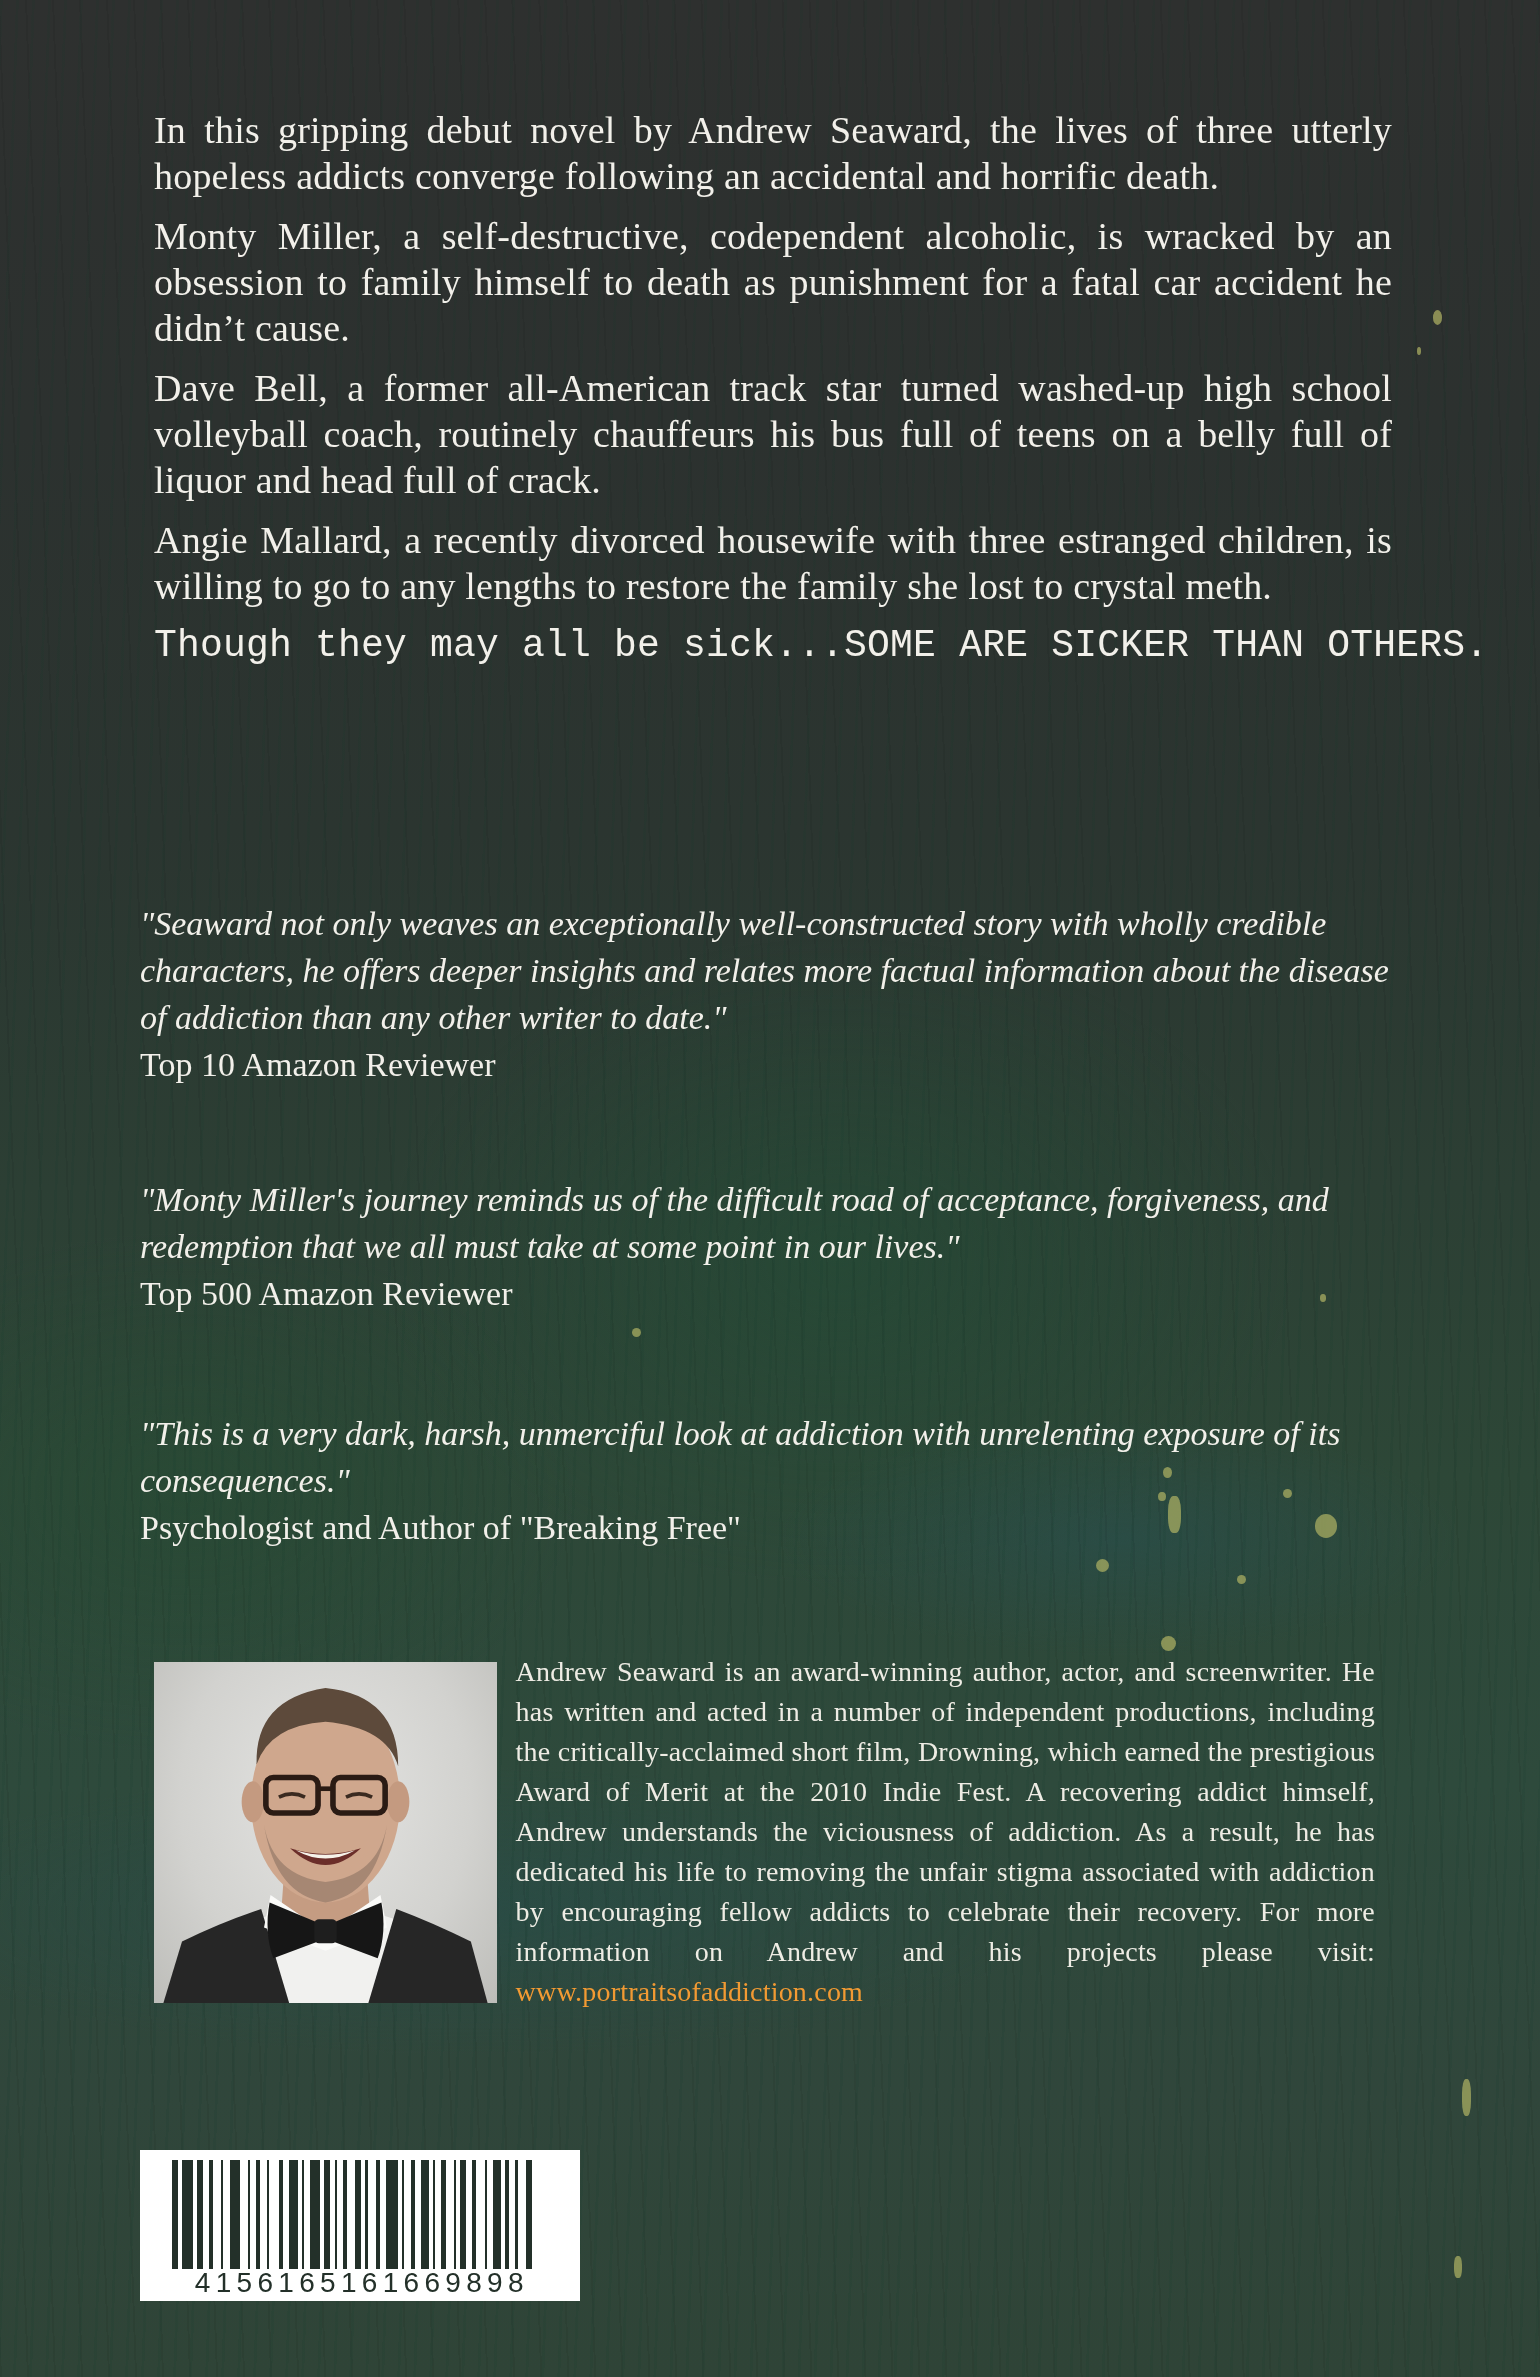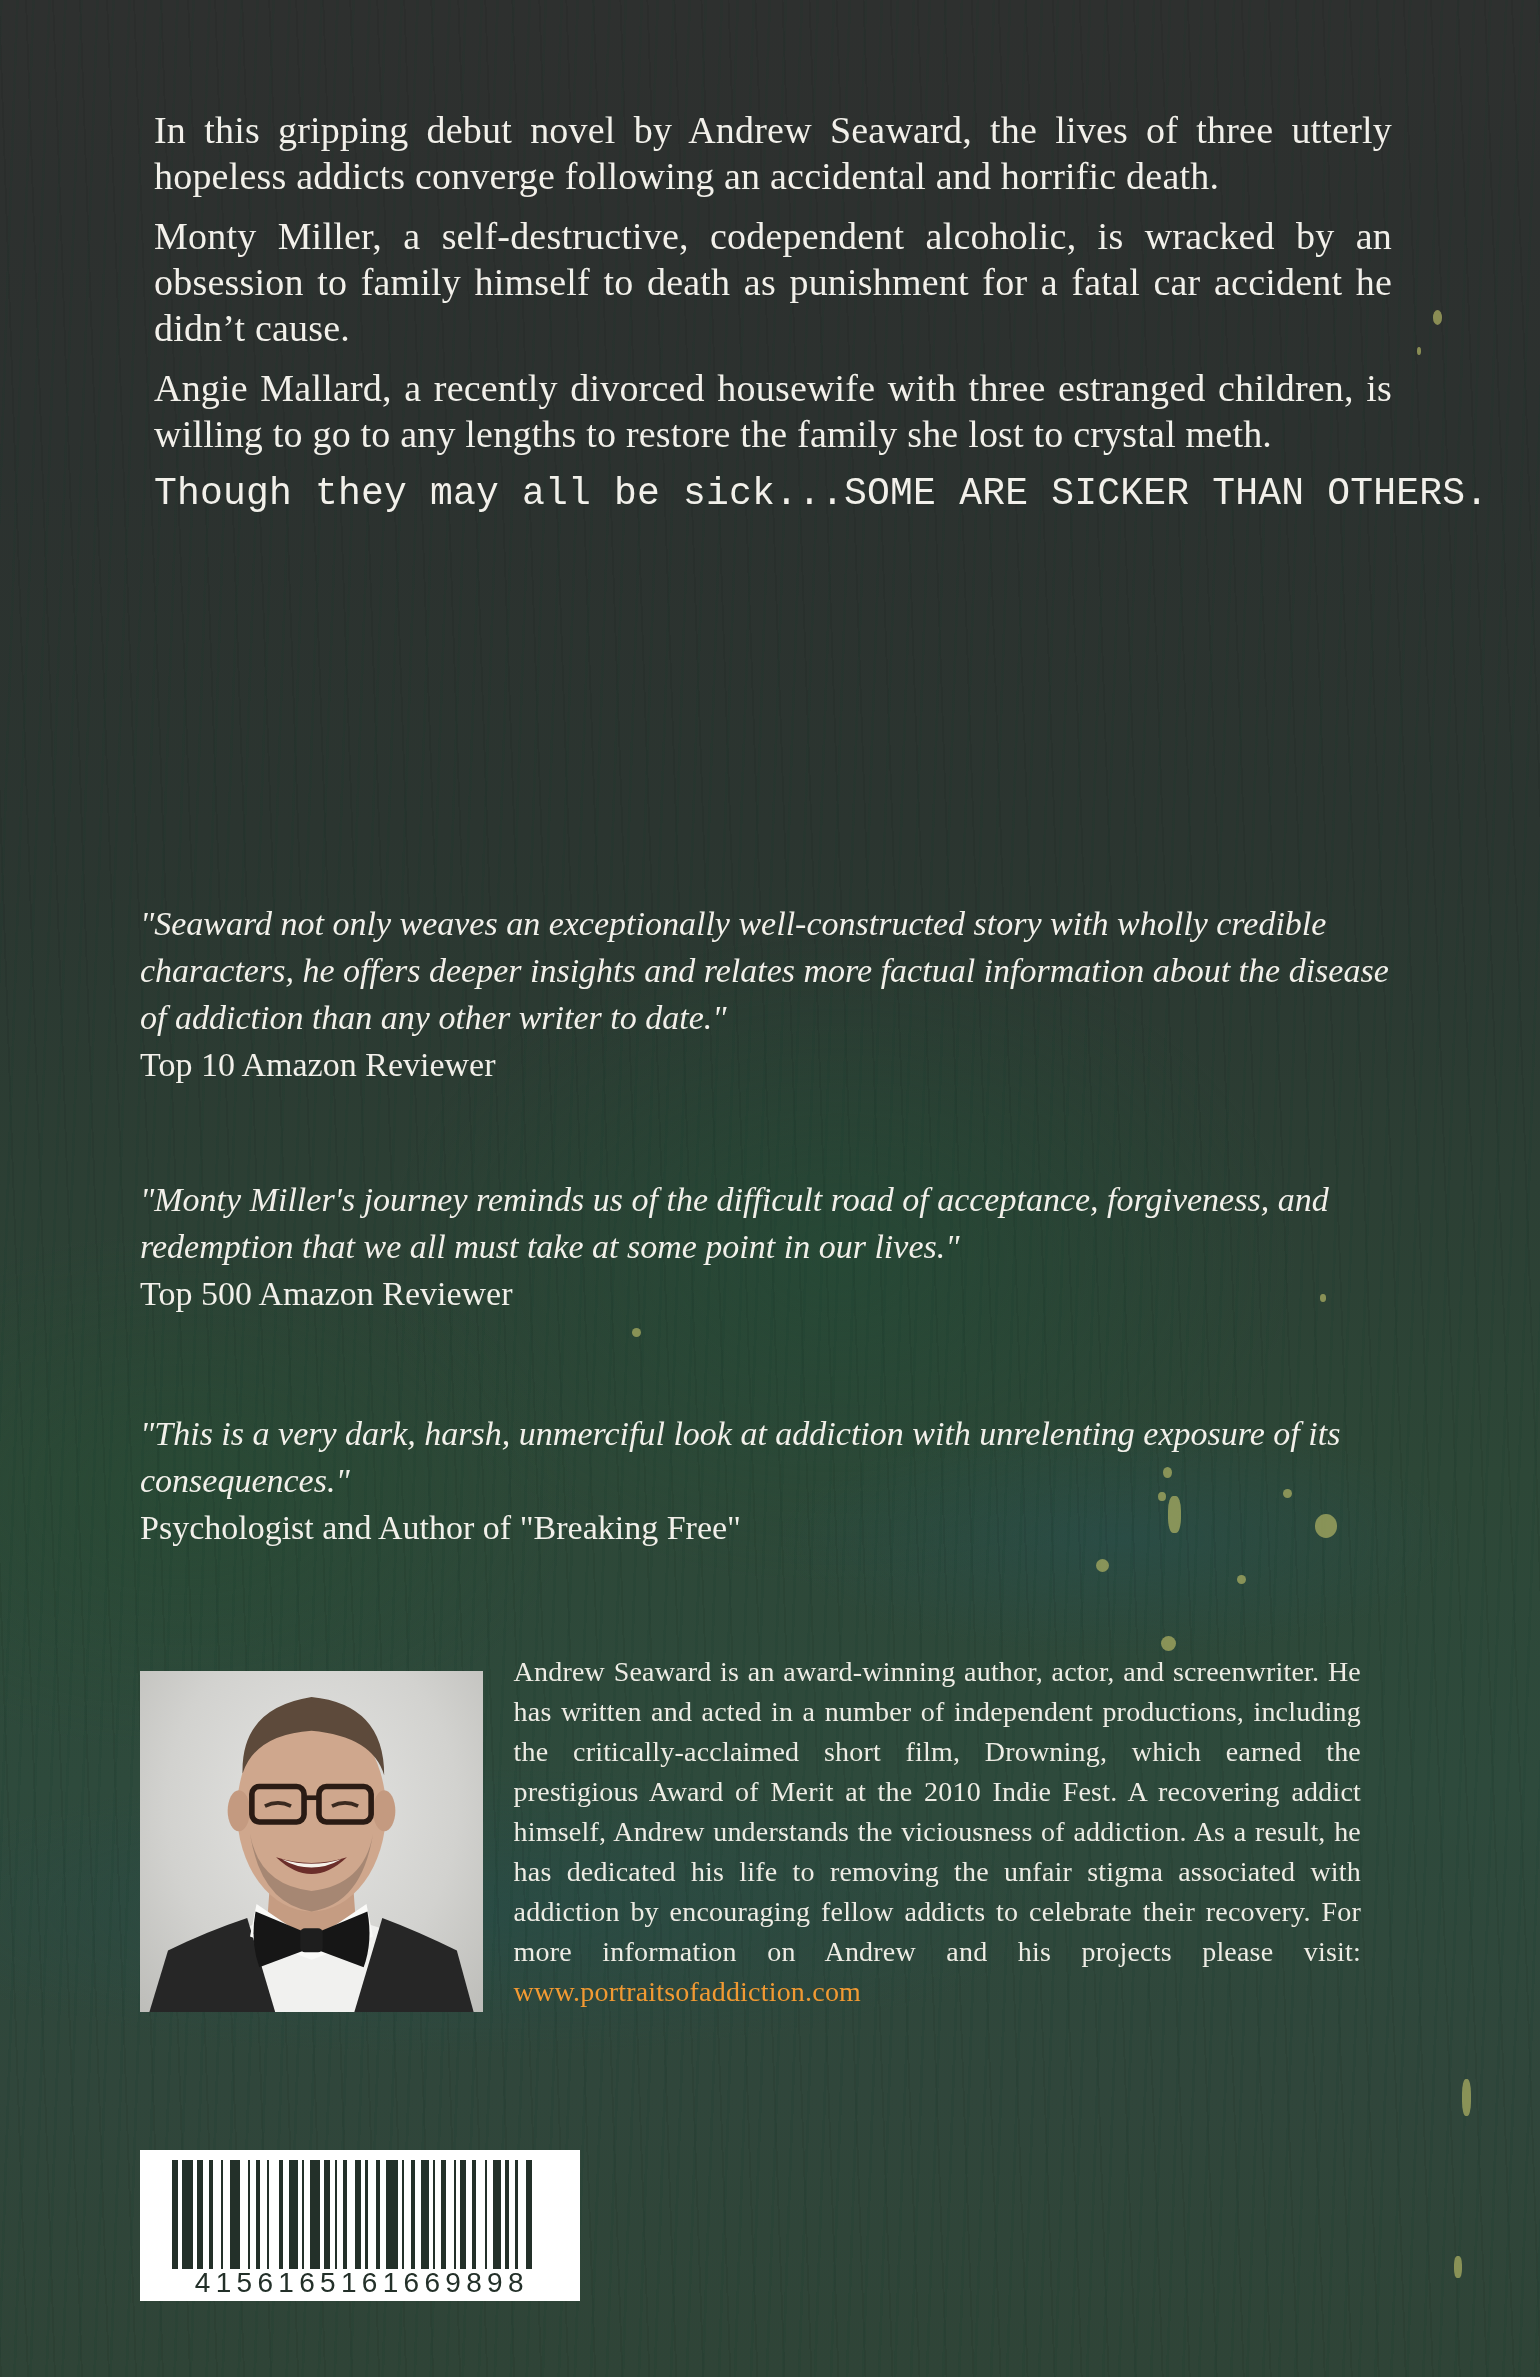--- a/index.html
+++ b/index.html
@@ -43,26 +43,25 @@
       font-size: 34px;
       line-height: 47px;
     }
     .review .quote { font-style: italic; margin: 0; }
     .review .attr { margin: 0; }
     .r1 { top: 900px; }
     .r2 { top: 1176px; }
     .r3 { top: 1410px; }
     .bio {
       position: absolute;
-      left: 140px;
+      left: 154px;
       top: 1652px;
       width: 1221px;
       display: flex;
-      align-items: flex-end;
-      gap: 12px;
+      align-items: center;
     }
     .photo {
       width: 343px;
       height: 341px;
       flex: 0 0 343px;
       position: relative;
       overflow: hidden;
       background: radial-gradient(ellipse at 50% 40%, #e4e4e2 0%, #d2d2cf 60%, #bdbdb9 100%);
     }
     .photo svg { display: block; }
@@ -123,20 +122,21 @@
 <div class="splat" style="left:1096px;top:1559px;width:13px;height:13px;"></div>
 <div class="splat" style="left:1237px;top:1575px;width:9.3px;height:9.3px;"></div>
 <div class="splat" style="left:1161px;top:1636px;width:15px;height:15px;"></div>
 <div class="splat" style="left:632px;top:1328px;width:9.3px;height:9.3px;"></div>
 <div class="splat" style="left:1462px;top:2079px;width:9.3px;height:37px;border-radius:40%;"></div>
 <div class="splat" style="left:1454px;top:2256px;width:7.5px;height:22.4px;border-radius:40%;"></div>
 
 <div class="content blurb">
   <p>In this gripping debut novel by Andrew Seaward, the lives of three utterly hopeless addicts converge following an accidental and horrific death.</p>
   <p>Monty Miller, a self-destructive, codependent alcoholic, is wracked by an obsession to family himself to death as punishment for a fatal car accident he didn’t cause.</p>
+  <p>Dave Bell, a former all-American track star turned washed-up high school volleyball coach, routinely chauffeurs his bus full of teens on a belly full of liquor and head full of crack.</p>
   <p>Angie Mallard, a recently divorced housewife with three estranged children, is willing to go to any lengths to restore the family she lost to crystal meth.</p>
   <p class="last" style="white-space:nowrap;">Though they may all be sick...SOME ARE SICKER THAN OTHERS.</p>
 </div>
 
 <div class="content review r1">
   <p class="quote">"Seaward not only weaves an exceptionally well-constructed story with wholly credible characters, he offers deeper insights and relates more factual information about the disease of addiction than any other writer to date."</p>
   <p class="attr">Top 10 Amazon Reviewer</p>
 </div>
 
 <div class="content review r2">

